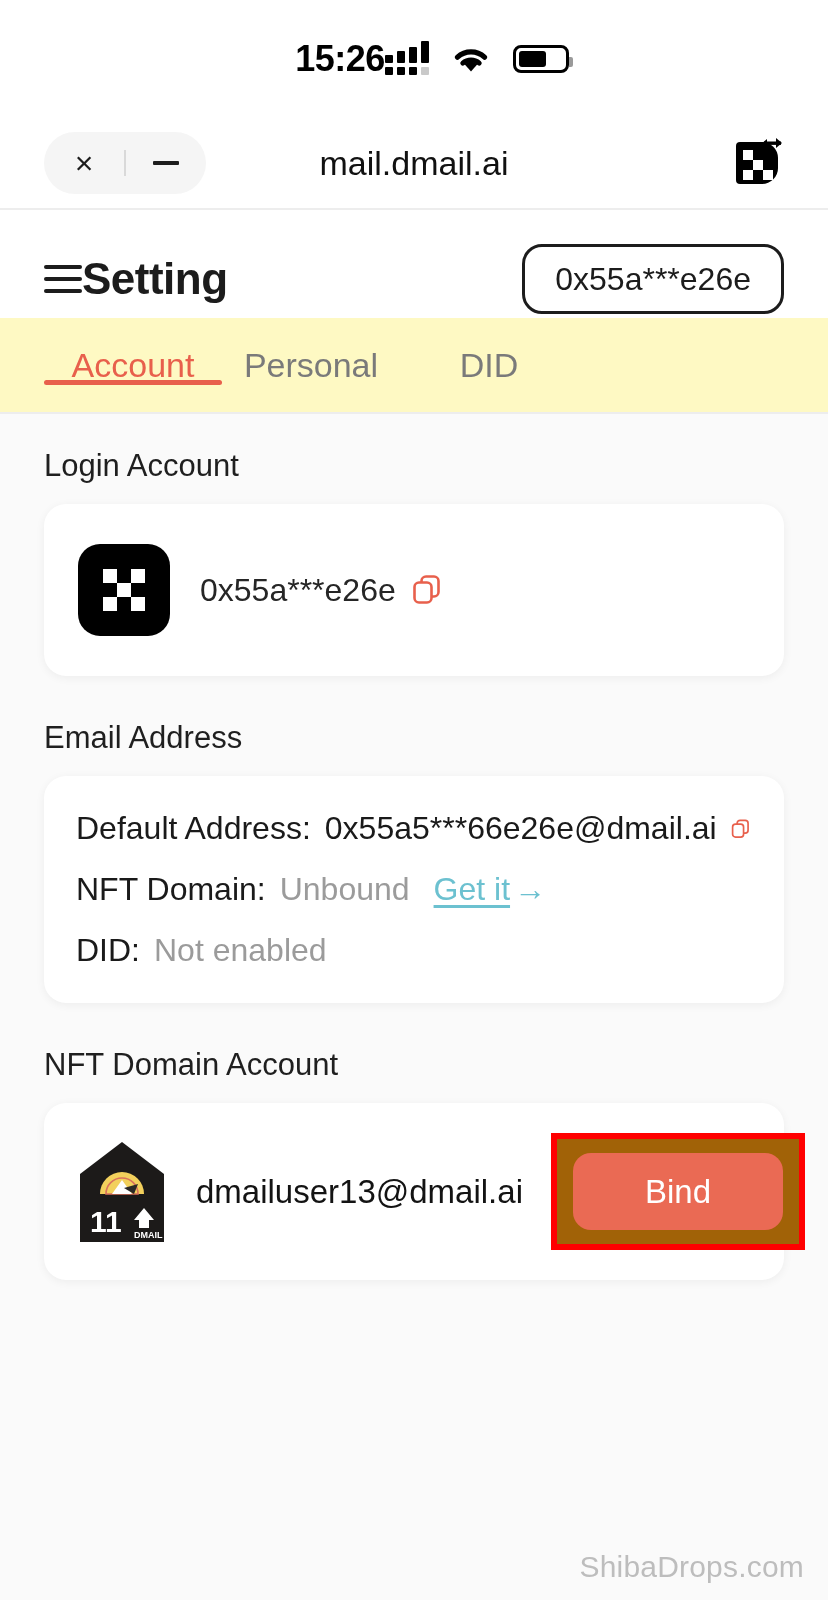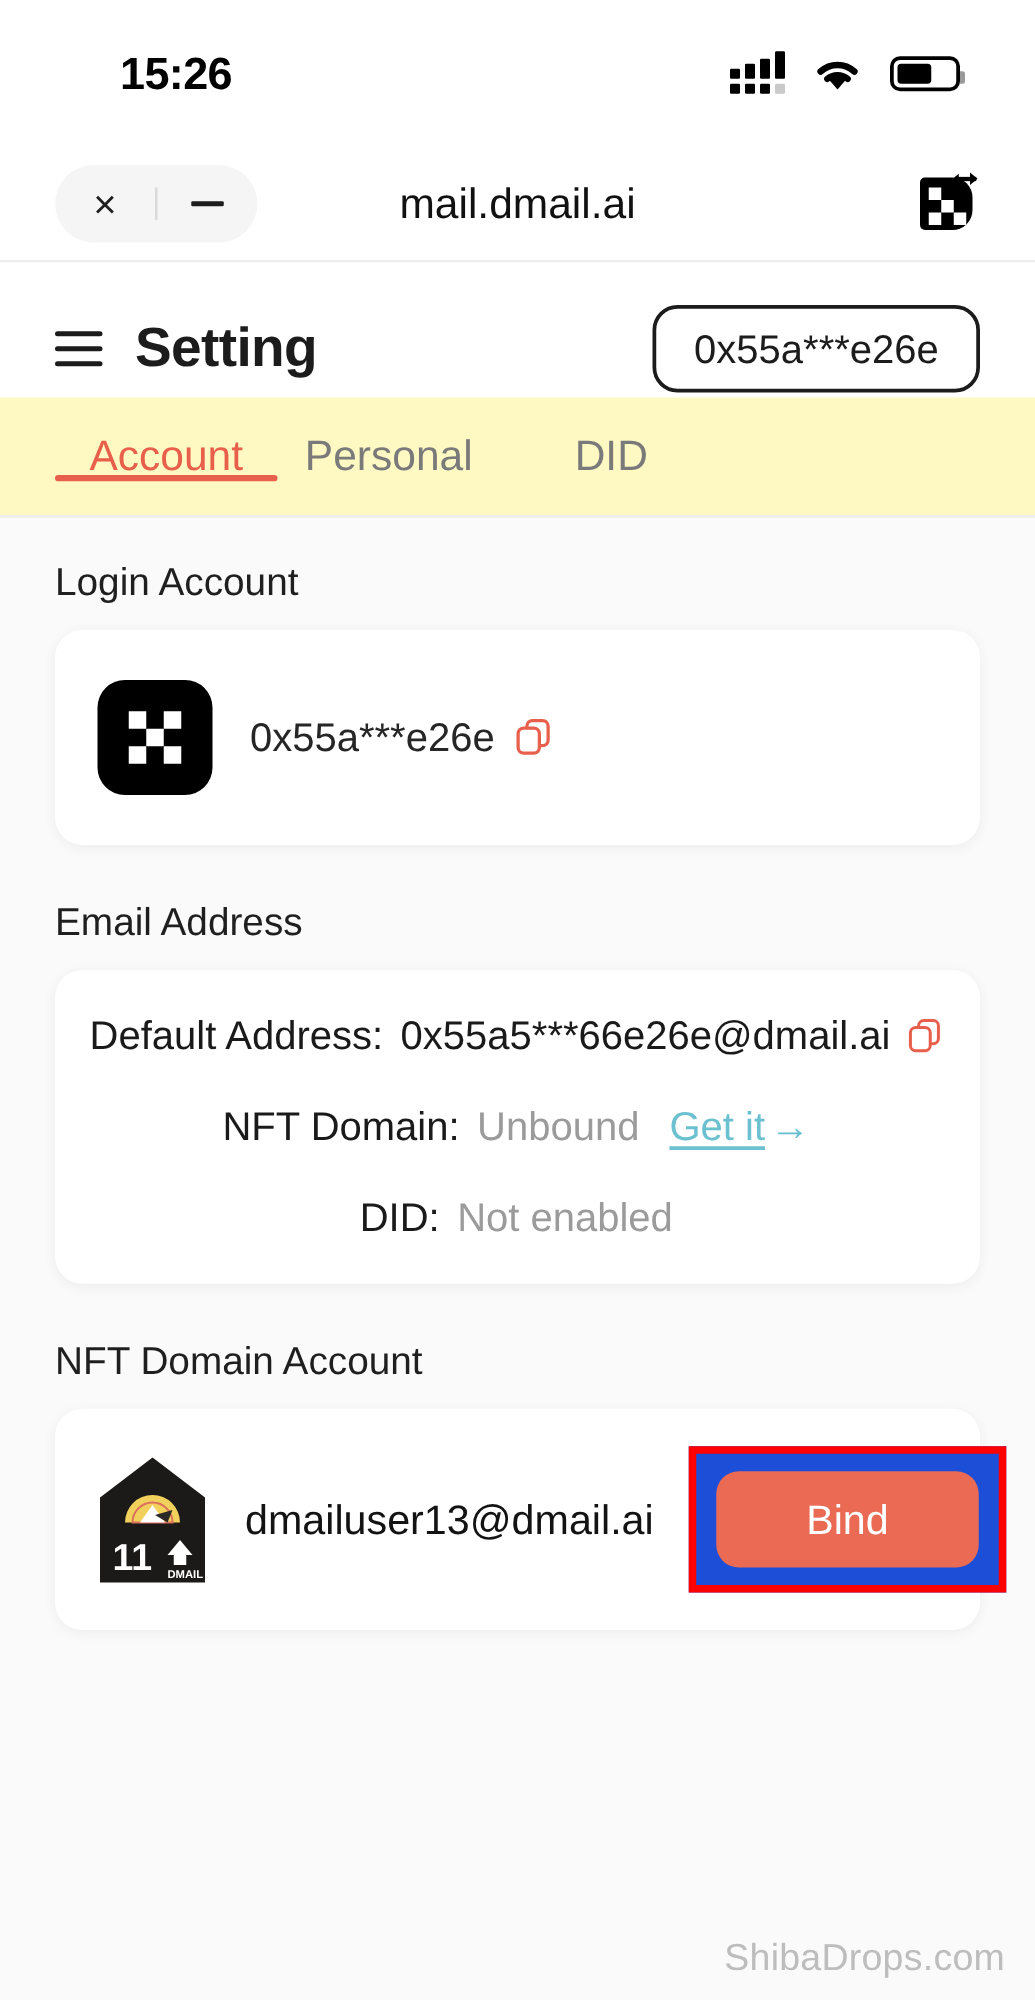--- a/index.html
+++ b/index.html
@@ -20,21 +20,21 @@
     display: flex;
     flex-direction: column;
   }
 
   
   .status-bar {
     height: 118px;
     flex: 0 0 118px;
     display: flex;
     align-items: center;
-    justify-content: space-between;
+    justify-content: center;
     padding: 0 60px 0 96px;
   }
   .status-time {
     font-size: 36px;
     font-weight: bold;
     color: #000;
     letter-spacing: -0.5px;
   }
   .status-icons {
     display: flex;
@@ -149,21 +149,21 @@
 
   .app-header {
     background: #fff;
     padding: 30px 44px 0 44px;
     display: flex;
     align-items: center;
     justify-content: space-between;
     height: 108px;
     flex: 0 0 108px;
   }
-  .title-group { display: flex; align-items: center; gap: 26px; }
+  .title-group { display: flex; align-items: center; }
   .hamburger { display: flex; flex-direction: column; gap: 8px; width: 38px; }
   .hamburger span { display:block; height: 4px; background:#1c1c1c; border-radius: 2px; }
   .page-title {
     font-size: 44px;
     font-weight: bold;
     color: #1c1c1c;
     letter-spacing: -0.5px;
   }
   .wallet-pill {
     border: 3px solid #1c1c1c;
@@ -247,22 +247,21 @@
   .wallet-addr-row { display: flex; align-items: center; gap: 16px; }
   .wallet-addr { font-size: 32px; color: #262626; }
 
   .copy-icon { display: block; }
 
   
   .card-email {
     padding: 34px 34px 34px 32px;
     display: flex;
     flex-direction: column;
-    gap: 36px;
-    align-items: center;
+    gap: 24px;
   }
   .kv-row {
     display: flex;
     align-items: center;
     gap: 14px;
     flex-wrap: nowrap;
   }
   .kv-key { font-size: 32px; color: #1a1a1a; white-space: nowrap; }
   .kv-val { font-size: 32px; color: #1a1a1a; white-space: nowrap; }
   .kv-val.muted { color: #9b9b9b; }
@@ -288,21 +287,21 @@
   }
   .nft-thumb { width: 92px; height: 104px; flex: 0 0 92px; }
   .nft-meta { display: flex; flex-direction: column; gap: 10px; }
   .nft-email { font-size: 33px; color: #131313; }
   .nft-id { font-size: 30px; color: #a3a3a3; }
 
   .bind-wrap {
     margin-left: auto;
     border: 6px solid #ff0000;
     padding: 14px 16px;
-    background: #1d4ed8;
+    background: #a16207;
   }
   .bind-btn {
     background: #ea6a54;
     color: #ffffff;
     border: none;
     border-radius: 18px;
     font-size: 33px;
     font-family: "Liberation Sans", sans-serif;
     padding: 22px 0;
     width: 210px;

